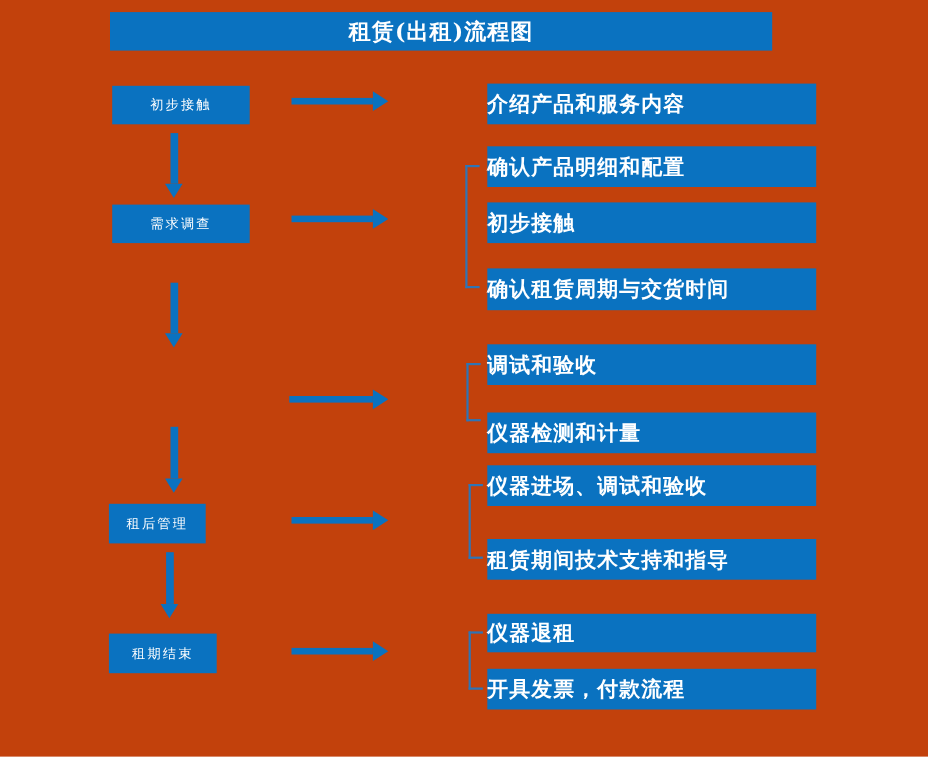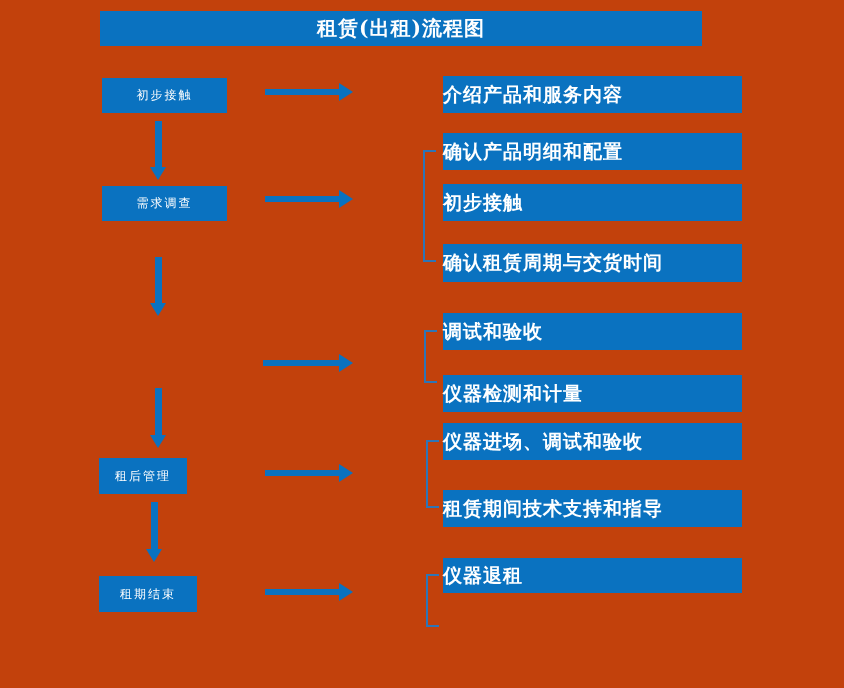--- a/index.html
+++ b/index.html
@@ -50,20 +50,21 @@
 
   <div class="detail-box" style="top:76px;height:37px;">介绍产品和服务内容</div>
   <div class="detail-box" style="top:133px;height:37px;">确认产品明细和配置</div>
   <div class="detail-box" style="top:184px;height:37px;">初步接触</div>
   <div class="detail-box" style="top:244px;height:38px;">确认租赁周期与交货时间</div>
   <div class="detail-box" style="top:313px;height:37px;">调试和验收</div>
   <div class="detail-box" style="top:375px;height:37px;">仪器检测和计量</div>
   <div class="detail-box" style="top:423px;height:37px;">仪器进场、调试和验收</div>
   <div class="detail-box" style="top:490px;height:37px;">租赁期间技术支持和指导</div>
   <div class="detail-box" style="top:558px;height:35px;">仪器退租</div>
+  <div class="detail-box" style="top:608px;height:37px;">开具发票，付款流程</div>
 
   <div class="h-arrow" style="left:265px;top:89px;width:74px;"></div>
   <div class="h-arrow" style="left:265px;top:196px;width:74px;"></div>
   <div class="h-arrow" style="left:263px;top:360px;width:76px;"></div>
   <div class="h-arrow" style="left:265px;top:470px;width:74px;"></div>
   <div class="h-arrow" style="left:265px;top:589px;width:74px;"></div>
 
   <div class="v-arrow" style="left:155px;top:121px;height:46px;"></div>
   <div class="v-arrow" style="left:155px;top:257px;height:46px;"></div>
   <div class="v-arrow" style="left:155px;top:388px;height:47px;"></div>

